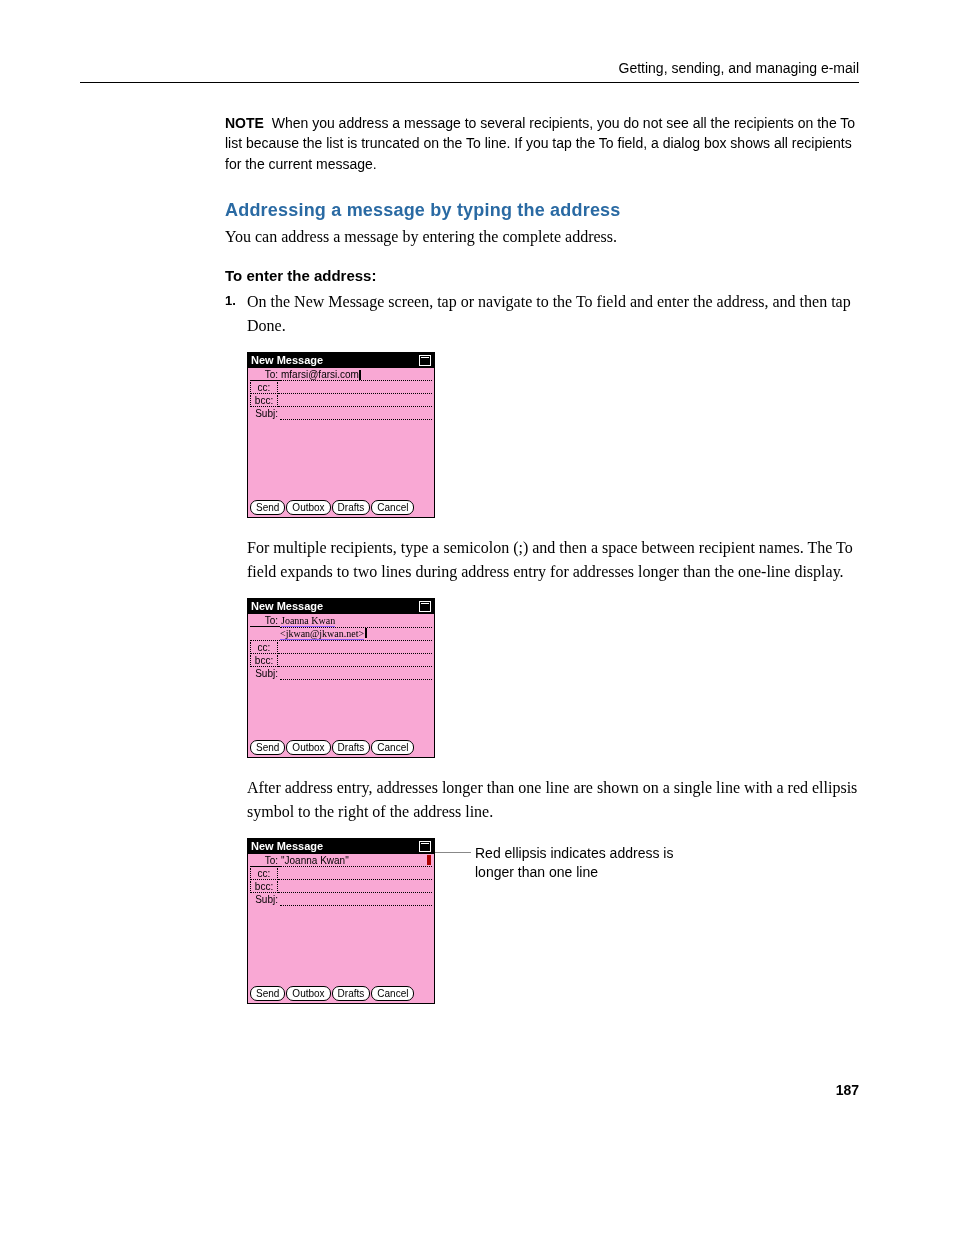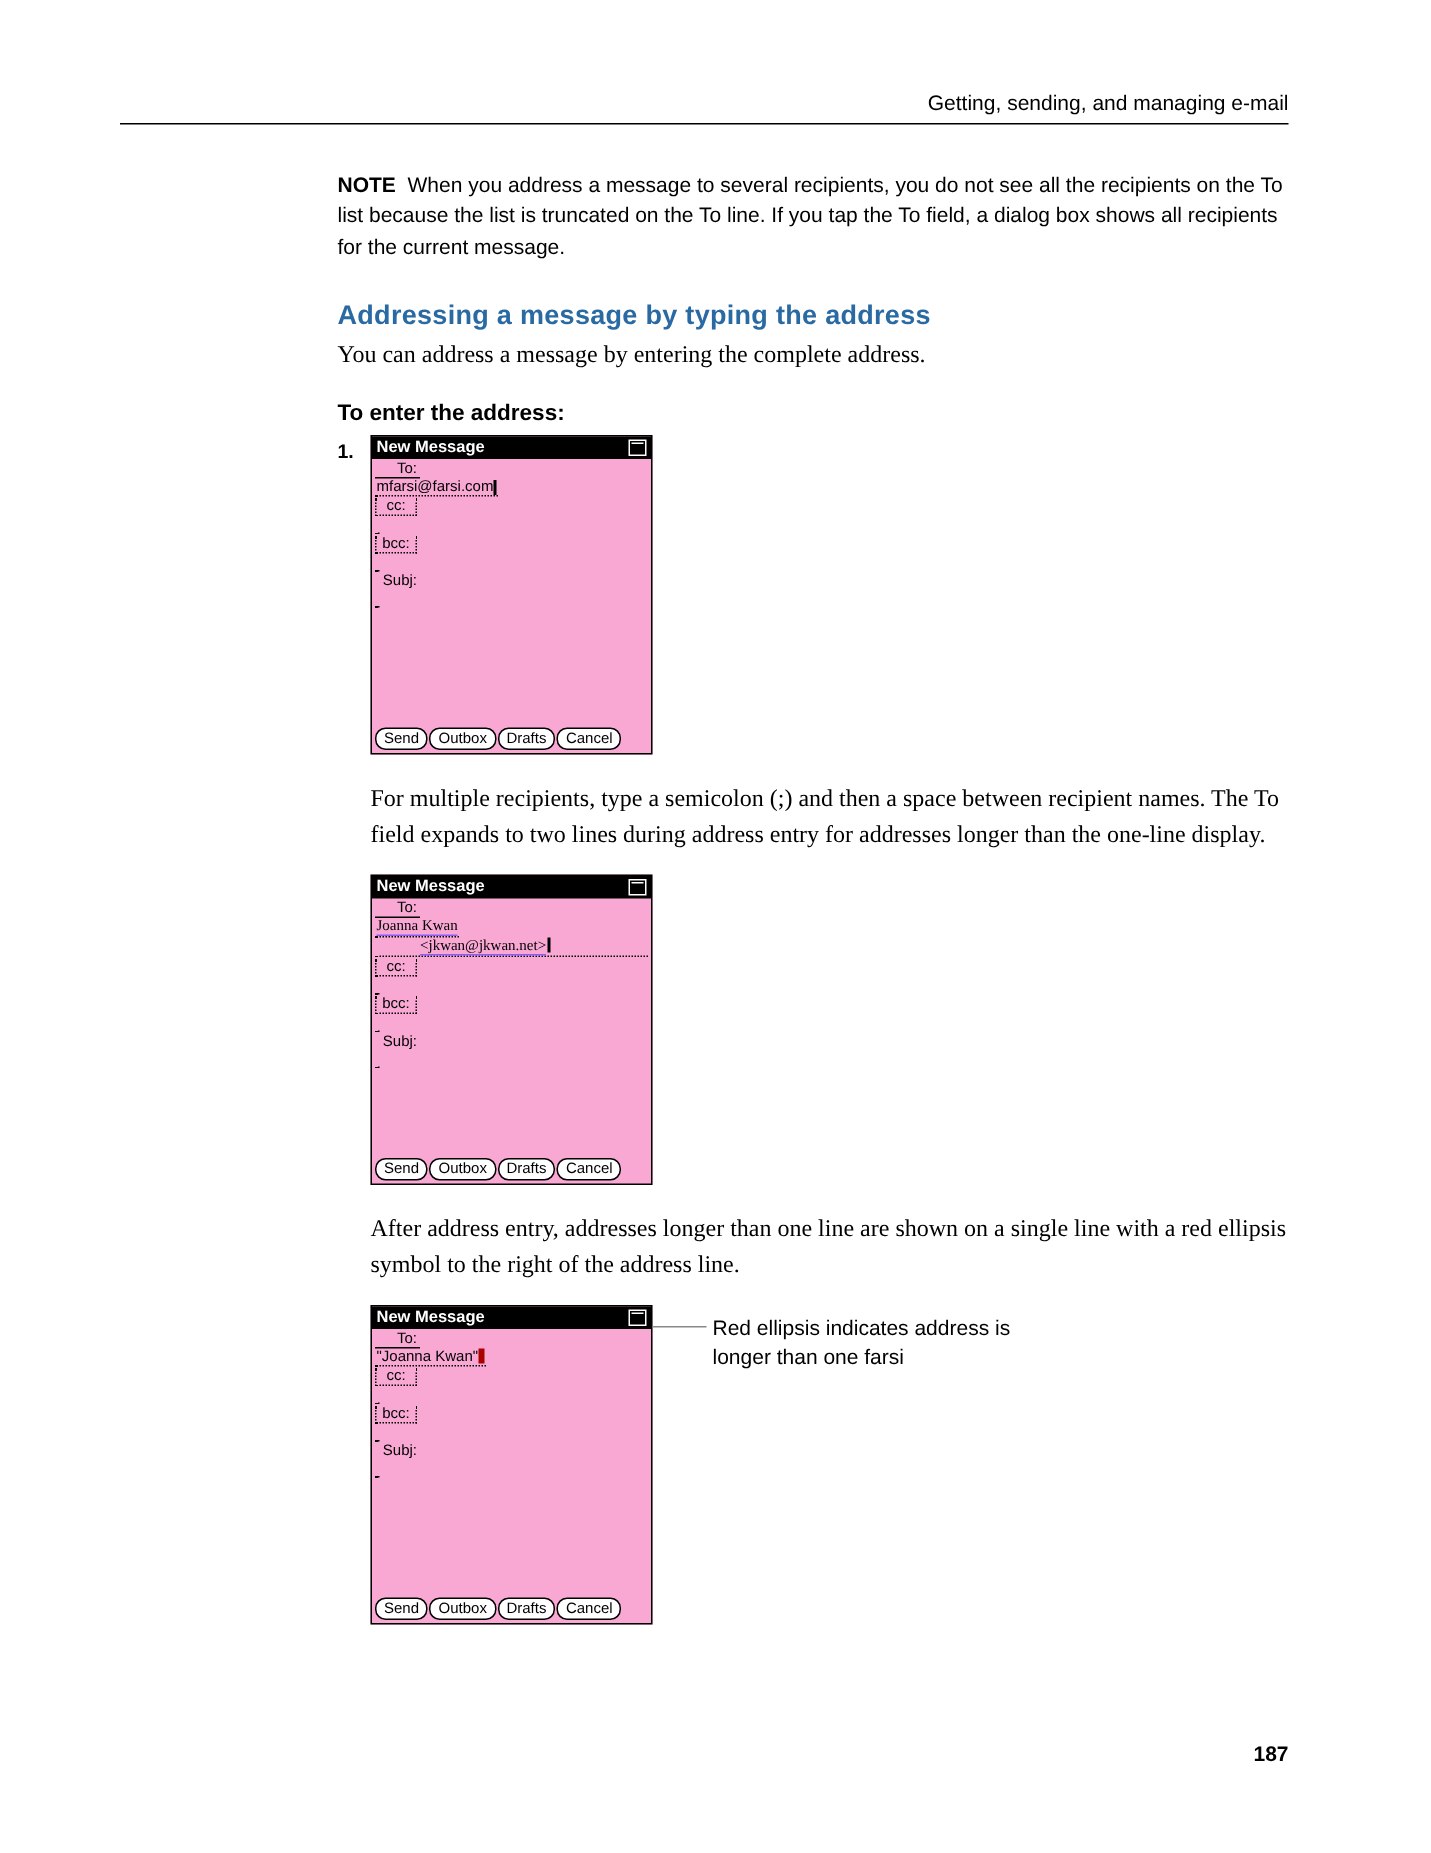--- a/index.html
+++ b/index.html
@@ -117,21 +117,20 @@
     position: relative;
   }
   .tray:after { content:""; position:absolute; inset:1px; border-top:1px solid #fff; }
   .pda-form {
     padding: 0;
   }
   .row {
     display: flex;
     align-items: flex-start;
     padding: 1px 2px 0 2px;
-    flex-direction: column;
   }
   .lbl {
     width: 28px;
     text-align: right;
     padding-right: 2px;
     font-size: 10px;
     border-bottom: 1px solid #000;
   }
   .lblbox {
     border: 1px dotted #000;
@@ -222,20 +221,21 @@
 
     <h2 class="h2">Addressing a message by typing the address</h2>
     <p class="body">You can address a message by entering the complete address.</p>
 
     <div class="h3">To enter the address:</div>
 
     <ol class="steps">
       <li>
         <div class="step-num">1.</div>
         <div class="step-body">
+          <p class="step-text">On the New Message screen, tap or navigate to the To field and enter the address, and then tap Done.</p>
 
           <div class="screen-wrap">
             <div class="pda">
               <div class="pda-title">
                 <span>New Message</span>
                 <span class="tray"></span>
               </div>
               <div class="pda-form">
                 <div class="row">
                   <span class="lbl">To:</span>
@@ -335,21 +335,21 @@
               </div>
               <div class="pda-body"></div>
               <div class="pda-buttons">
                 <span class="pbtn">Send</span>
                 <span class="pbtn">Outbox</span>
                 <span class="pbtn">Drafts</span>
                 <span class="pbtn">Cancel</span>
               </div>
             </div>
             <div class="callout-line"></div>
-            <div class="callout">Red ellipsis indicates address is longer than one farsi</div>
+            <div class="callout">Red ellipsis indicates address is longer than one line</div>
           </div>
 
         </div>
       </li>
     </ol>
   </div>
 
   <div class="pagenum">187</div>
 </div>
 

